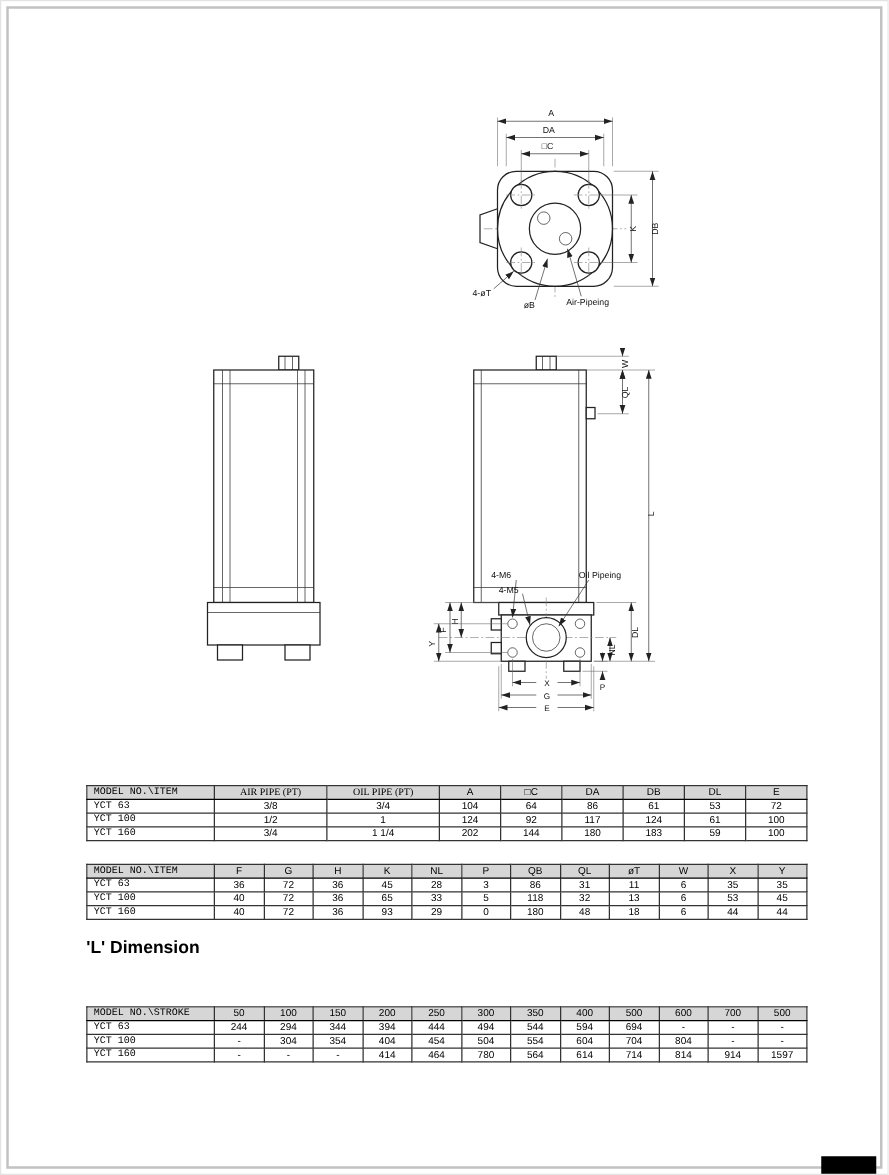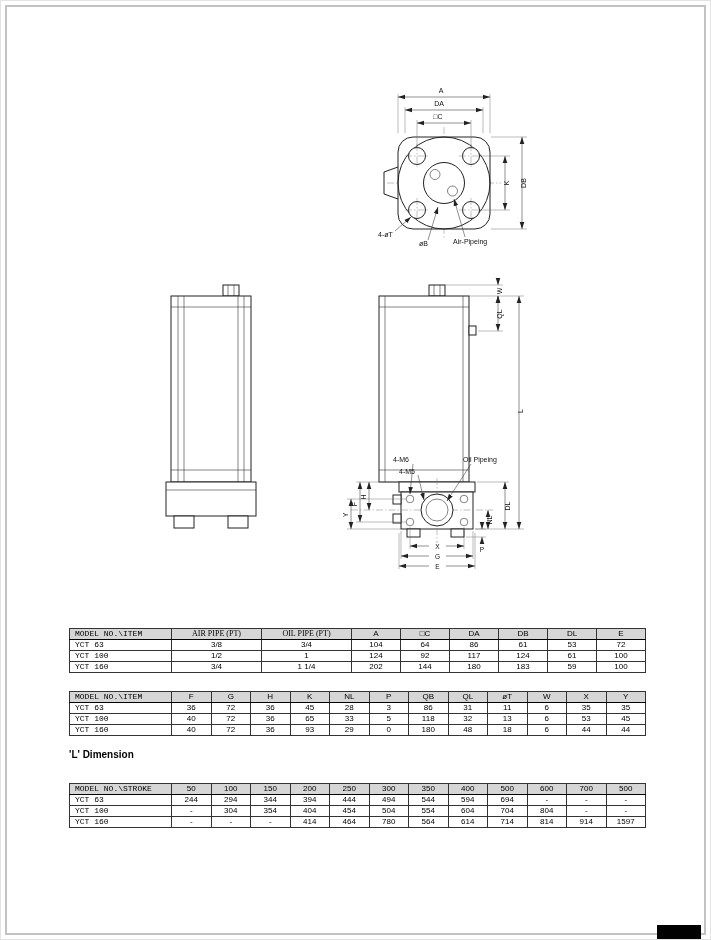--- a/index.html
+++ b/index.html
@@ -19,22 +19,22 @@
   .dts   { font-family:"Liberation Sans", sans-serif; font-size:6.5px; fill:#111; }
 
   table.dims { position:absolute; border-collapse:collapse; table-layout:fixed; width:577px; background:#fff; }
   .dims th, .dims td { border:1px solid #333; font-size:8px; font-weight:normal; height:11px; line-height:10px; padding:0 2px; text-align:center; color:#000; overflow:hidden; white-space:nowrap; }
   .dims thead th { background:#d6d6d6; border-bottom:1.5px solid #000; }
   .dims th.c0, .dims td.c0 { text-align:left; padding-left:5px;font-family:Liberation Mono, monospace; }
   .t1 th:nth-child(1), .t2 th:nth-child(1), .t3 th:nth-child(1) { width:102px; }
   .t1 th:nth-child(2), .t1 th:nth-child(3) { width:90px;font-family:Liberation Serif, serif; }
   #table1 { left:68px; top:627px; }
   #table2 { left:68px; top:690px; }
-  #table3 { left:68px; top:782px; }
-  .section-title { position:absolute; left:68px; top:748px; font-size:10px; font-weight:bold; color:#000; }
+  #table3 { left:68px; top:804px; }
+  .section-title { position:absolute; left:68px; top:748px; font-size:14px; font-weight:bold; color:#000; }
   .corner-mark { position:absolute; left:656px; top:924px; width:44px; height:16px; background:#000; }
 </style>
 </head>
 <body>
 
 <div class="page">
   <div class="frame"></div>
 
   <svg class="drawing" width="711" height="620" viewBox="0 0 711 620" xmlns="http://www.w3.org/2000/svg">
     <defs>

